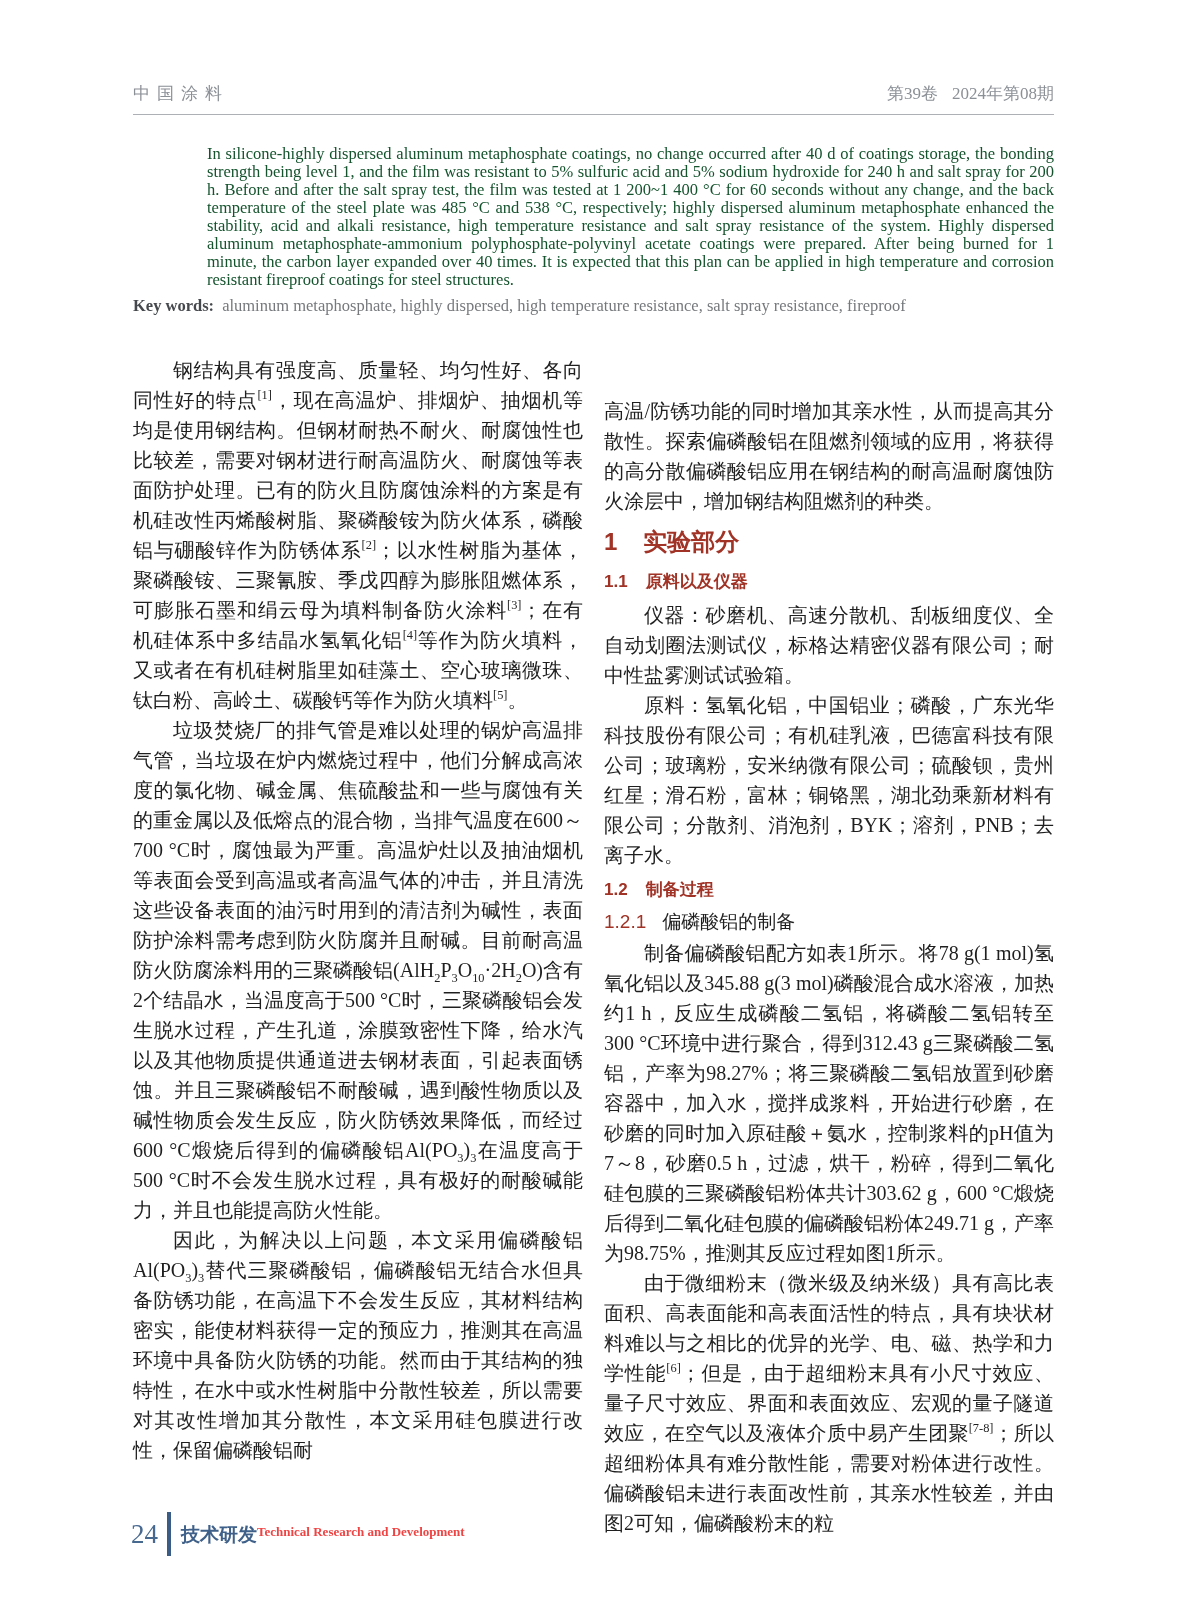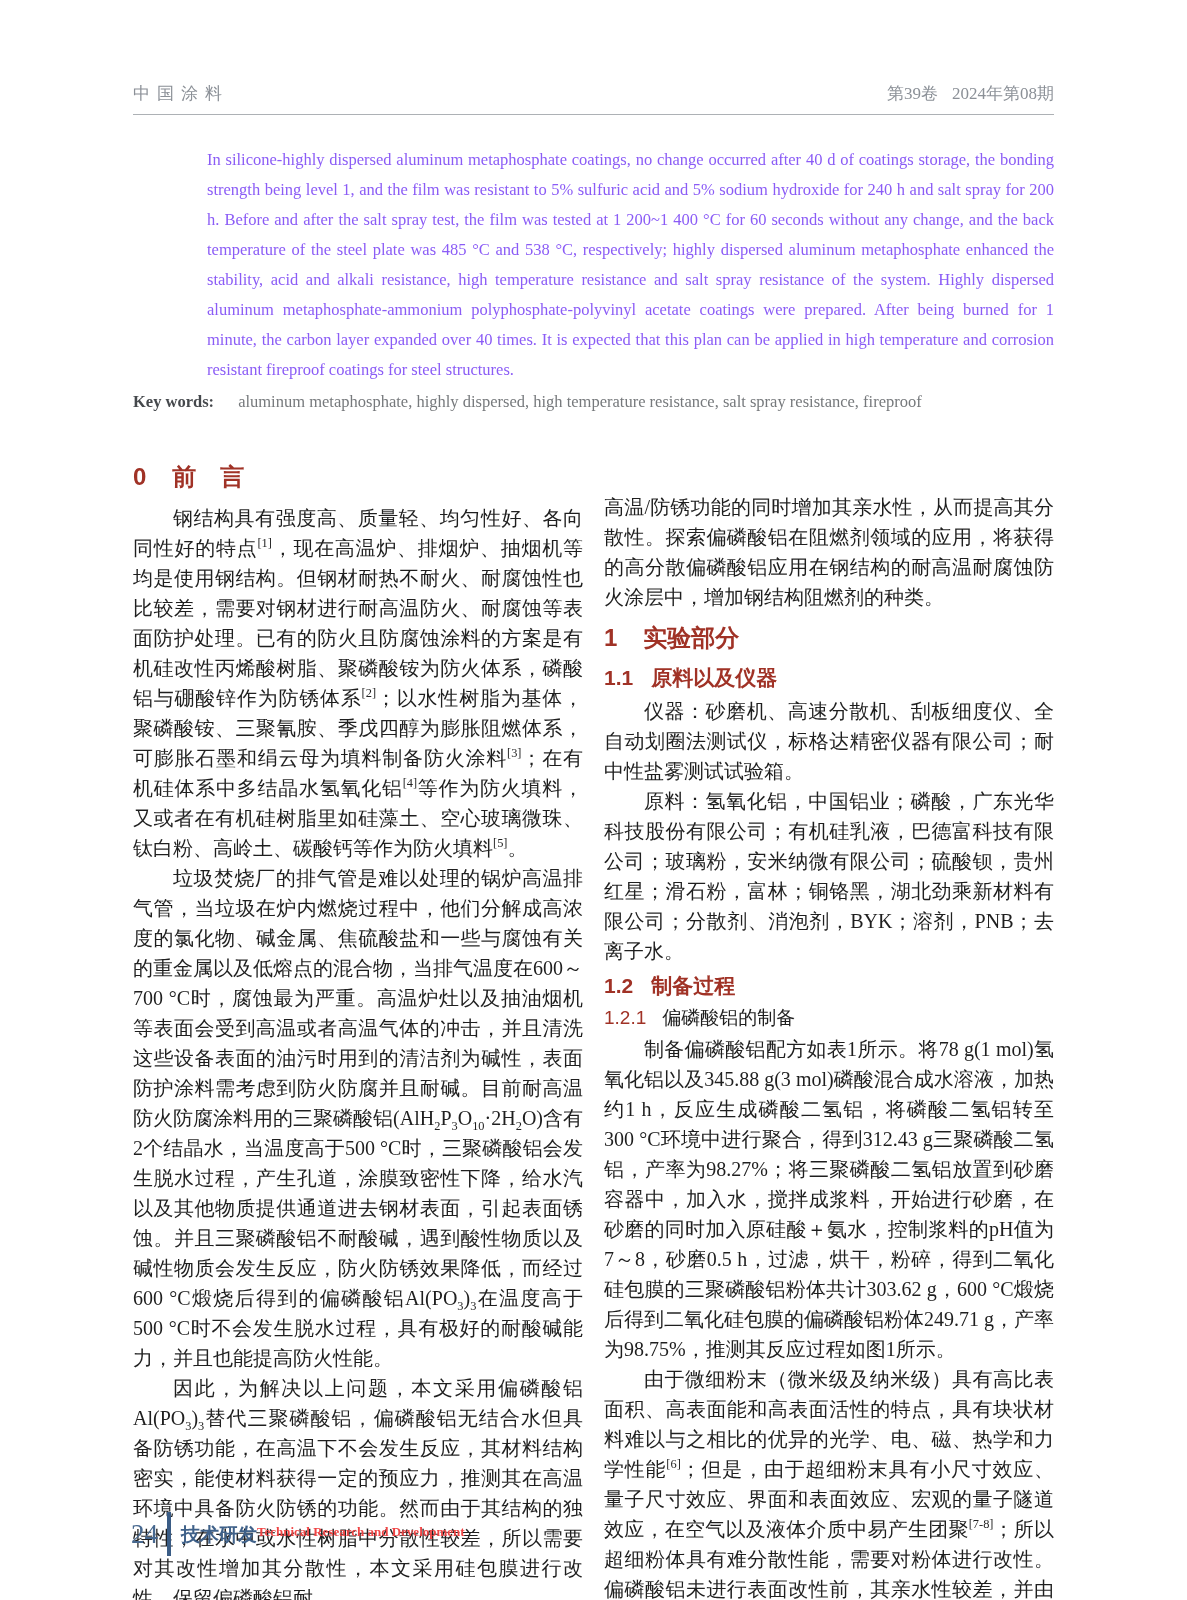--- a/index.html
+++ b/index.html
@@ -19,44 +19,44 @@
     color:#8b9097;font-size:17px;
     padding-bottom:9px;border-bottom:1px solid #adb1b5;
   }
   .journal-title{letter-spacing:7px;}
   .vol-issue .vol{margin-right:14px;}
   
   .abstract-block{margin-top:30px;}
   .abstract-text{
     margin:0 0 2px 0;
     padding-left:74px;
-    color:#8b5cf6;
-    font-size:16.5px;line-height:30px;
+    color:#14532d;
+    font-size:16.5px;line-height:18px;
     text-align:justify;
   }
   .keywords{margin:0;color:#76797c;font-size:16.5px;line-height:30px;text-align:justify;}
-  .kw-label{font-weight:bold;color:#45484c;margin-right:24px;}
+  .kw-label{font-weight:bold;color:#45484c;margin-right:8px;}
   
   .columns{display:flex;gap:21px;margin-top:34px;color:#1f1f1f;}
   .col{width:450px;font-size:20px;line-height:30px;text-align:justify;}
   .para{margin:0;text-indent:2em;}
   .para.no-indent{text-indent:0;}
   .para.first-right{padding-top:41px;}
   .sup{font-size:0.62em;vertical-align:super;line-height:0;}
   .sub{font-size:0.62em;vertical-align:sub;line-height:0;}
   
   .sec-h1{
     font-family:"Liberation Sans","DejaVu Sans",sans-serif;
     color:#a03226;font-size:24px;font-weight:700;
     margin:10px 0 10px 0;line-height:32px;
   }
   .sec-h1 .h-num{margin-right:26px;}
   .sec-h2{
     font-family:"Liberation Sans","DejaVu Sans",sans-serif;
-    color:#a03226;font-size:21px;font-weight:700;
+    color:#a03226;font-size:17px;font-weight:700;
     margin:6px 0 4px 0;line-height:28px;
   }
   .sec-h2 .h-num{margin-right:18px;}
   .sec-h3{
     font-size:19px;font-weight:400;color:#1f1f1f;
     margin:2px 0 2px 0;line-height:28px;
   }
   .sec-h3 .h-num{
     font-family:"Liberation Sans","DejaVu Sans",sans-serif;
     color:#a03226;margin-right:16px;
@@ -91,23 +91,20 @@
   <section class="abstract-block">
     <p class="abstract-text">In silicone-highly dispersed aluminum metaphosphate coatings, no change occurred after 40 d of coatings storage, the bonding strength being level 1, and the film was resistant to 5% sulfuric acid and 5% sodium hydroxide for 240 h and salt spray for 200 h. Before and after the salt spray test, the film was tested at 1 200~1 400 °C for 60 seconds without any change, and the back temperature of the steel plate was 485 °C and 538 °C, respectively; highly dispersed aluminum metaphosphate enhanced the stability, acid and alkali resistance, high temperature resistance and salt spray resistance of the system. Highly dispersed aluminum metaphosphate-ammonium polyphosphate-polyvinyl acetate coatings were prepared. After being burned for 1 minute, the carbon layer expanded over 40 times. It is expected that this plan can be applied in high temperature and corrosion resistant fireproof coatings for steel structures.</p>
     <p class="keywords">
       <span class="kw-label">Key words:</span><span>aluminum metaphosphate, highly dispersed, high temperature resistance, salt spray resistance, fireproof</span>
     </p>
   </section>
 
   <div class="columns">
 
     <div class="col">
-      <h2 class="sec-h1">
-        <span class="h-num">0</span><span>前　言</span>
-      </h2>
       <p class="para"><span>钢结构具有强度高、质量轻、均匀性好、各向同性好的特点</span><span class="sup">[1]</span><span>，现在高温炉、排烟炉、抽烟机等均是使用钢结构。但钢材耐热不耐火、耐腐蚀性也比较差，需要对钢材进行耐高温防火、耐腐蚀等表面防护处理。已有的防火且防腐蚀涂料的方案是有机硅改性丙烯酸树脂、聚磷酸铵为防火体系，磷酸铝与硼酸锌作为防锈体系</span><span class="sup">[2]</span><span>；以水性树脂为基体，聚磷酸铵、三聚氰胺、季戊四醇为膨胀阻燃体系，可膨胀石墨和绢云母为填料制备防火涂料</span><span class="sup">[3]</span><span>；在有机硅体系中多结晶水氢氧化铝</span><span class="sup">[4]</span><span>等作为防火填料，又或者在有机硅树脂里如硅藻土、空心玻璃微珠、钛白粉、高岭土、碳酸钙等作为防火填料</span><span class="sup">[5]</span><span>。</span></p>
       <p class="para"><span>垃圾焚烧厂的排气管是难以处理的锅炉高温排气管，当垃圾在炉内燃烧过程中，他们分解成高浓度的氯化物、碱金属、焦硫酸盐和一些与腐蚀有关的重金属以及低熔点的混合物，当排气温度在600～700 °C时，腐蚀最为严重。高温炉灶以及抽油烟机等表面会受到高温或者高温气体的冲击，并且清洗这些设备表面的油污时用到的清洁剂为碱性，表面防护涂料需考虑到防火防腐并且耐碱。目前耐高温防火防腐涂料用的三聚磷酸铝(AlH</span><span class="sub">2</span><span>P</span><span class="sub">3</span><span>O</span><span class="sub">10</span><span>·2H</span><span class="sub">2</span><span>O)含有2个结晶水，当温度高于500 °C时，三聚磷酸铝会发生脱水过程，产生孔道，涂膜致密性下降，给水汽以及其他物质提供通道进去钢材表面，引起表面锈蚀。并且三聚磷酸铝不耐酸碱，遇到酸性物质以及碱性物质会发生反应，防火防锈效果降低，而经过600 °C煅烧后得到的偏磷酸铝Al(PO</span><span class="sub">3</span><span>)</span><span class="sub">3</span><span>在温度高于500 °C时不会发生脱水过程，具有极好的耐酸碱能力，并且也能提高防火性能。</span></p>
       <p class="para"><span>因此，为解决以上问题，本文采用偏磷酸铝Al(PO</span><span class="sub">3</span><span>)</span><span class="sub">3</span><span>替代三聚磷酸铝，偏磷酸铝无结合水但具备防锈功能，在高温下不会发生反应，其材料结构密实，能使材料获得一定的预应力，推测其在高温环境中具备防火防锈的功能。然而由于其结构的独特性，在水中或水性树脂中分散性较差，所以需要对其改性增加其分散性，本文采用硅包膜进行改性，保留偏磷酸铝耐</span></p>
     </div>
 
     <div class="col">
       <p class="para no-indent first-right"><span>高温/防锈功能的同时增加其亲水性，从而提高其分散性。探索偏磷酸铝在阻燃剂领域的应用，将获得的高分散偏磷酸铝应用在钢结构的耐高温耐腐蚀防火涂层中，增加钢结构阻燃剂的种类。</span></p>
 
       <h2 class="sec-h1">
         <span class="h-num">1</span><span>实验部分</span>

